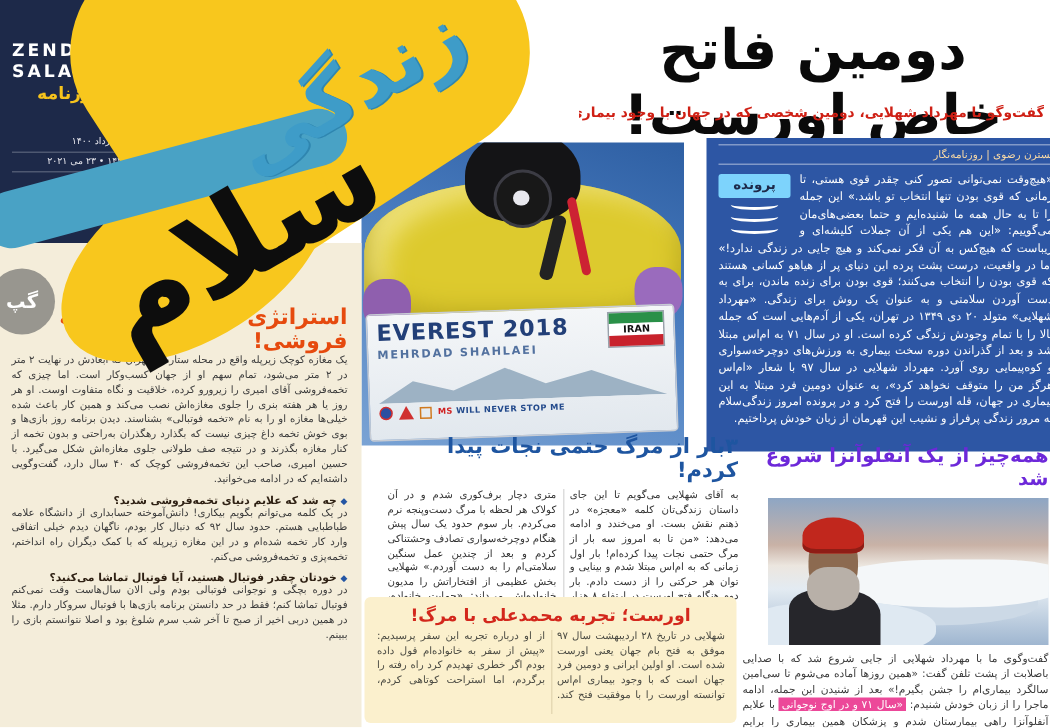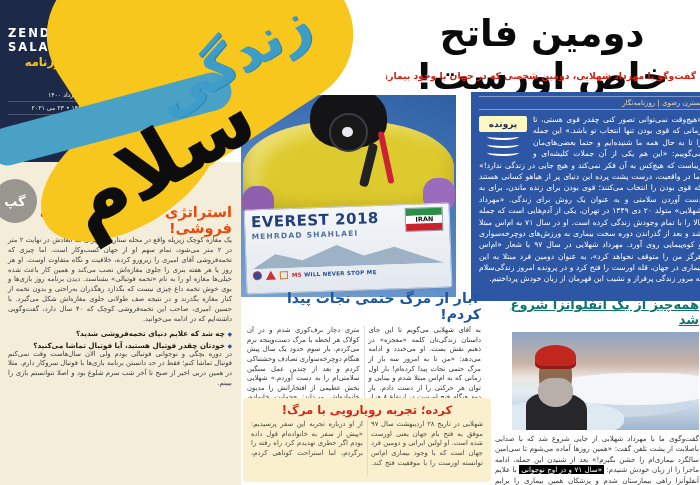--- a/index.html
+++ b/index.html
@@ -50,47 +50,47 @@
   .logo-crest { width:9px; height:9px; border-radius:50%; background:#2b4fa0; border:1.5px solid #d03030; }
   .logo-tri { width:0; height:0; border-left:5px solid transparent; border-right:5px solid transparent; border-bottom:9px solid #d03030; }
   .logo-sq { width:8px; height:8px; border:1.5px solid #d07a20; }
   .banner-slogan { font-size:5.5px; font-weight:bold; color:#234a8c; letter-spacing:.3px; }
   .banner-slogan .ms { color:#d02020; }
 
   
   .dossier { position:absolute; left:459px; top:92px; width:239px; height:209px; background:#2d56a4; padding:4px 8px 6px 8px; direction:rtl; overflow:hidden; z-index:2;margin-left:12px; }
   .dossier-byline { font-size:7px; color:#f8d9a6; text-align:right; border-top:1px solid rgba(255,255,255,.4); border-bottom:1px solid rgba(255,255,255,.4); padding:2px 0; margin-bottom:4px; }
   .dossier-badge-wrap { float:left; width:48px; margin:2px 6px 2px 0; }
-  .dossier-badge { background:#fef9c3; color:#1d2949; font-size:9px; font-weight:bold; text-align:center; padding:3px 0; border-radius:2px; }
+  .dossier-badge { background:#7dd3fc; color:#1d2949; font-size:9px; font-weight:bold; text-align:center; padding:3px 0; border-radius:2px; }
   .wave { width:32px; height:7px; border-bottom:2px solid #fff; border-radius:50%; margin:1px auto 0 auto; }
   .dossier-body { font-size:7.6px; line-height:1.5; color:#fdfdfd; text-align:justify; }
 
   
-  .rescue { position:absolute; left:231px; top:290px; width:250px; z-index:2; direction:rtl;padding-left:16px; }
+  .rescue { position:absolute; left:242px; top:290px; width:250px; z-index:2; direction:rtl;padding-left:16px; }
   .rescue-h { font-size:14px; font-weight:bold; color:#1e55a0; text-align:right; padding-left:2px; }
   .rescue-body { margin-top:4px; height:84px; column-count:2; column-gap:9px; column-rule:1px solid #ddd; font-size:6.8px; line-height:1.42; color:#333; text-align:justify; overflow:hidden; }
 
   
   .ev-box { position:absolute; left:243px; top:398px; width:248px; height:84px; background:#fbf0cd; border-radius:4px; padding:5px 8px; direction:rtl; overflow:hidden; z-index:2; }
   .ev-h { font-size:11.5px; font-weight:bold; color:#d3271c; text-align:center; margin-bottom:3px; }
   .ev-body { column-count:2; column-gap:8px; column-rule:1px solid #e6d9b4; font-size:6.8px; line-height:1.42; color:#4a4a42; text-align:justify; height:56px; overflow:hidden; }
 
   
   .flu { position:absolute; left:495px; top:297px; width:204px; direction:rtl; z-index:2; }
-  .flu-h { font-size:13px; font-weight:bold; color:#0f766e; text-align:right;text-decoration:underline; }
+  .flu-h { font-size:13px; font-weight:bold; color:#6d28d9; text-align:right; }
   .flu-photo { position:relative; margin:5px 0 4px 13px; width:187px; height:98px; overflow:hidden; background:linear-gradient(180deg,#8ea6c4 0%,#c9b2a6 32%,#ece6df 46%,#e3ebf2 62%,#9fb6d0 100%); }
   .ice1 { position:absolute; right:-6%; top:42%; width:85%; height:32%; background:#f4f7f9; border-radius:50% 30% 45% 50%; box-shadow:-18px 12px 0 #ccd9e6; }
   .ice2 { position:absolute; left:-10%; bottom:-8%; width:70%; height:38%; background:#dfe9f2; border-radius:45%; }
   .man { position:absolute; left:7%; top:15%; width:34%; height:88%; }
   .man-jacket { position:absolute; left:2%; bottom:0; width:96%; height:46%; background:#26262b; border-radius:32% 42% 0 0; }
   .man-head { position:absolute; left:22%; top:6%; width:52%; height:56%; background:#8c6a50; border-radius:46%; }
   .man-beard { position:absolute; left:20%; top:36%; width:56%; height:34%; background:#b8b0a8; border-radius:40% 40% 50% 50%; }
   .man-beanie { position:absolute; left:16%; top:-2%; width:64%; height:28%; background:#c1271d; border-radius:50% 50% 22% 22%; box-shadow:inset 0 -3px 0 #8f1d15; }
   .flu-body { font-size:7.1px; line-height:1.48; color:#3a3a3a; text-align:justify; height:64px; overflow:hidden; }
-  .flu-hl { background:#000000; color:#fff; padding:0 2px; }
+  .flu-hl { background:#ec4899; color:#fff; padding:0 2px; }
 
   
   .seeds { position:absolute; left:0; top:162px; width:241px; height:323px; background:#f4edda; padding:42px 9px 6px 8px; direction:rtl; overflow:hidden; z-index:2; }
   .seeds-badge { position:absolute; left:-7px; top:17px; width:44px; height:44px; background:#98968f; border-radius:50%; color:#fff; font-size:13px; font-weight:bold; display:flex; align-items:center; justify-content:center; }
   .seeds-h { font-size:14.5px; font-weight:bold; color:#e64a0e; text-align:right; }
   .seeds-sub { margin-top:5px; font-size:8.4px; font-weight:bold; color:#161616; line-height:1.5; text-align:justify; }
   .seeds-byline { margin:5px 0; padding:2px 0; border-top:1px solid #cfc6ae; border-bottom:1px solid #cfc6ae; font-size:7.2px; color:#555; text-align:right; }
   .seeds-intro { font-size:6.8px; line-height:1.45; color:#3b3b3b; text-align:justify; }
   .qa { margin-top:4px; }
   .qa-q { font-size:7.2px; font-weight:bold; color:#2e2013; margin-top:3px; }
@@ -164,21 +164,21 @@
     </div>
     <div class="dossier-body">«هیچ‌وقت نمی‌توانی تصور کنی چقدر قوی هستی، تا زمانی که قوی بودن تنها انتخاب تو باشد.» این جمله را تا به حال همه ما شنیده‌ایم و حتما بعضی‌های‌مان می‌گوییم: «این هم یکی از آن جملات کلیشه‌ای و زیباست که هیچ‌کس به آن فکر نمی‌کند و هیچ جایی در زندگی ندارد!» اما در واقعیت، درست پشت پرده این دنیای پر از هیاهو کسانی هستند که قوی بودن را انتخاب می‌کنند؛ قوی بودن برای زنده ماندن، برای به دست آوردن سلامتی و به عنوان یک روش برای زندگی. «مهرداد شهلایی» متولد ۲۰ دی ۱۳۴۹ در تهران، یکی از آدم‌هایی است که جمله بالا را با تمام وجودش زندگی کرده است. او در سال ۷۱ به ام‌اس مبتلا شد و بعد از گذراندن دوره سخت بیماری به ورزش‌های دوچرخه‌سواری و کوه‌پیمایی روی آورد. مهرداد شهلایی در سال ۹۷ با شعار «ام‌اس هرگز من را متوقف نخواهد کرد»، به عنوان دومین فرد مبتلا به این بیماری در جهان، قله اورست را فتح کرد و در پرونده امروز زندگی‌سلام به مرور زندگی پرفراز و نشیب این قهرمان از زبان خودش پرداختیم.</div>
   </div>
 
   <div class="rescue">
     <div class="rescue-h">۳بار از مرگ حتمی نجات پیدا کردم!</div>
     <div class="rescue-body">به آقای شهلایی می‌گویم تا این جای داستان زندگی‌تان کلمه «معجزه» در ذهنم نقش بست. او می‌خندد و ادامه می‌دهد: «من تا به امروز سه بار از مرگ حتمی نجات پیدا کرده‌ام! بار اول زمانی که به ام‌اس مبتلا شدم و بینایی و توان هر حرکتی را از دست دادم. بار دوم هنگام فتح اورست در ارتفاع ۸ هزار متری دچار برف‌کوری شدم و در آن کولاک هر لحظه با مرگ دست‌وپنجه نرم می‌کردم. بار سوم حدود یک سال پیش هنگام دوچرخه‌سواری تصادف وحشتناکی کردم و بعد از چندین عمل سنگین سلامتی‌ام را به دست آوردم.» شهلایی بخش عظیمی از افتخاراتش را مدیون خانواده‌اش می‌داند: «حمایت خانواده، همسر و برادرم باعث شد برای ادامه مسیر مطمئن‌تر شوم.»</div>
   </div>
 
   <div class="ev-box">
-    <div class="ev-h">کرده؛ تجربه رویارویی با مرگ!</div>
+    <div class="ev-h">اورست؛ تجربه محمدعلی با مرگ!</div>
     <div class="ev-body">شهلایی در تاریخ ۲۸ اردیبهشت سال ۹۷ موفق به فتح بام جهان یعنی اورست شده است. او اولین ایرانی و دومین فرد جهان است که با وجود بیماری ام‌اس توانسته اورست را با موفقیت فتح کند. از او درباره تجربه این سفر پرسیدیم: «پیش از سفر به خانواده‌ام قول داده بودم اگر خطری تهدیدم کرد راه رفته را برگردم، اما استراحت کوتاهی کردم، توان لازم را به دست آوردم و دوباره برخاستم.»</div>
   </div>
 
   <div class="flu">
     <div class="flu-h">همه‌چیز از یک آنفلوآنزا شروع شد</div>
     <div class="flu-photo">
       <div class="ice1"></div>
       <div class="ice2"></div>
       <div class="man">
         <div class="man-jacket"></div>
@@ -189,19 +189,20 @@
     </div>
     <div class="flu-body"><span>گفت‌وگوی ما با مهرداد شهلایی از جایی شروع شد که با صدایی باصلابت از پشت تلفن گفت: «همین روزها آماده می‌شوم تا سی‌امین سالگرد بیماری‌ام را جشن بگیرم!» بعد از شنیدن این جمله، ادامه ماجرا را از زبان خودش شنیدم: </span><span class="flu-hl">«سال ۷۱ و در اوج نوجوانی</span><span> با علایم آنفلوآنزا راهی بیمارستان شدم و پزشکان همین بیماری را برایم تشخیص دادند. بعد...</span></div>
   </div>
 
   <div class="seeds">
     <div class="seeds-badge">گپ</div>
     <div class="seeds-h">استراتژی فوتبالی یک تخمه فروشی!</div>
     <div class="seeds-intro">یک مغازه کوچک زیرپله واقع در محله ستارخان تهران که ابعادش در نهایت ۲ متر در ۲ متر می‌شود، تمام سهم او از جهان کسب‌وکار است. اما چیزی که تخمه‌فروشی آقای امیری را زیرورو کرده، خلاقیت و نگاه متفاوت اوست. او هر روز یا هر هفته بنری را جلوی مغازه‌اش نصب می‌کند و همین کار باعث شده خیلی‌ها مغازه او را به نام «تخمه فوتبالی» بشناسند. دیدن برنامه روز بازی‌ها و بوی خوش تخمه داغ چیزی نیست که بگذارد رهگذران به‌راحتی و بدون تخمه از کنار مغازه بگذرند و در نتیجه صف طولانی جلوی مغازه‌اش شکل می‌گیرد. با حسین امیری، صاحب این تخمه‌فروشی کوچک که ۴۰ سال دارد، گفت‌وگویی داشته‌ایم که در ادامه می‌خوانید.</div>
     <div class="qa">
       <div class="qa-q"><span class="bullet">◆</span> <span>چه شد که علایم دنیای تخمه‌فروشی شدید؟</span></div>
+      <div class="qa-a">در یک کلمه می‌توانم بگویم بیکاری! دانش‌آموخته حسابداری از دانشگاه علامه طباطبایی هستم. حدود سال ۹۲ که دنبال کار بودم، ناگهان دیدم خیلی اتفاقی وارد کار تخمه شده‌ام و در این مغازه زیرپله که با کمک دیگران راه انداختم، تخمه‌پزی و تخمه‌فروشی می‌کنم.</div>
       <div class="qa-q"><span class="bullet">◆</span> <span>خودتان چقدر فوتبال هستید، آیا فوتبال تماشا می‌کنید؟</span></div>
       <div class="qa-a">در دوره بچگی و نوجوانی فوتبالی بودم ولی الان سال‌هاست وقت نمی‌کنم فوتبال تماشا کنم؛ فقط در حد دانستن برنامه بازی‌ها با فوتبال سروکار دارم. مثلا در همین دربی اخیر از صبح تا آخر شب سرم شلوغ بود و اصلا نتوانستم بازی را ببینم.</div>
 
     </div>
   </div>
 
 </div>
 
 </body></html>

